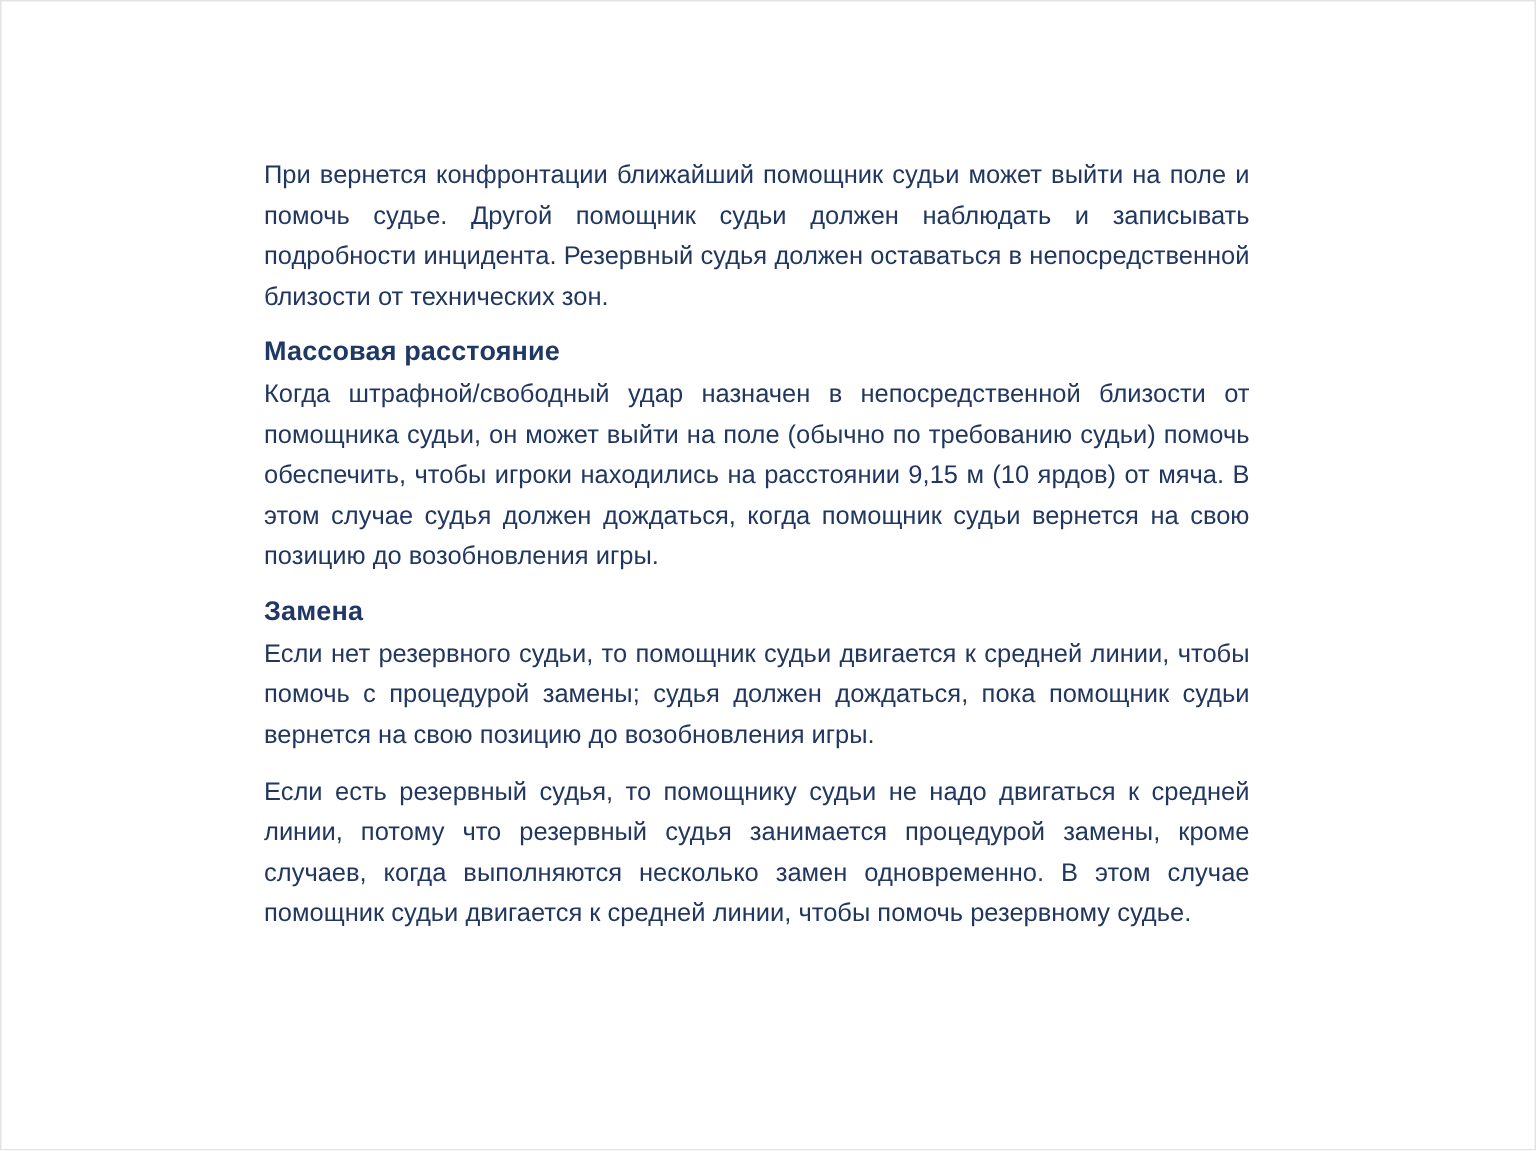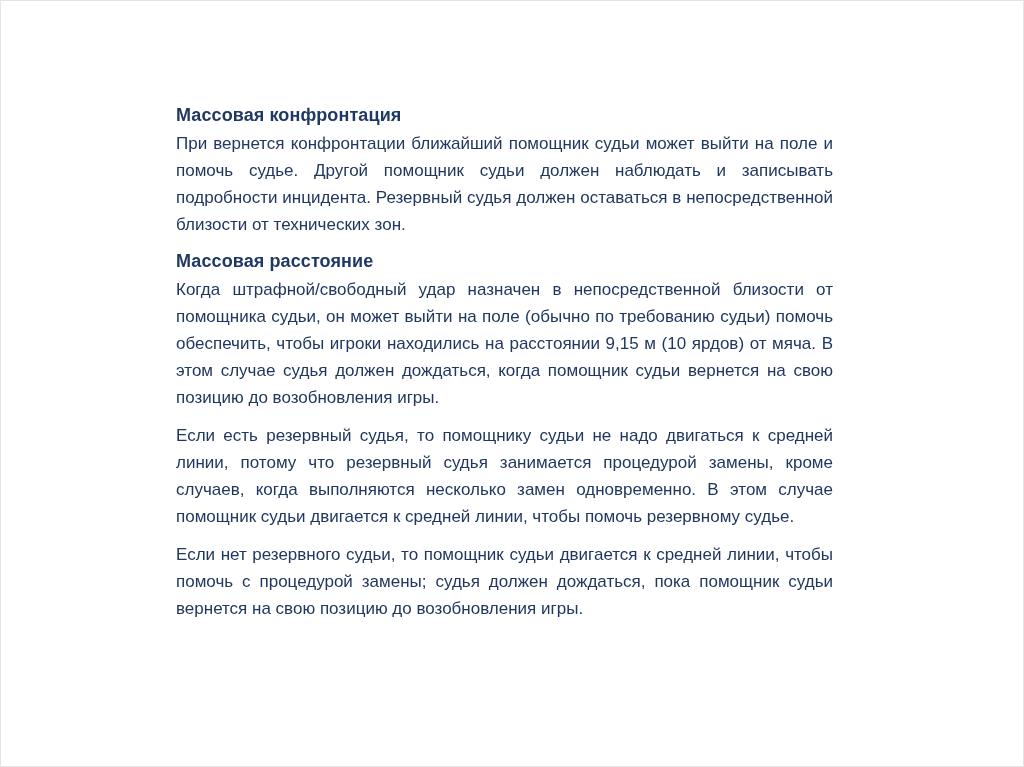--- a/index.html
+++ b/index.html
@@ -42,28 +42,28 @@
     margin: 0 0 11px 0;
   }
 </style>
 </head>
 <body>
 
 <div class="slide">
   <div class="text-content">
 
     <div class="section">
-      <div class="section-heading">Массовая конфронтация</div>
       <p class="body-paragraph">При вернется конфронтации ближайший помощник судьи может выйти на поле и помочь судье. Другой помощник судьи должен наблюдать и записывать подробности инцидента. Резервный судья должен оставаться в непосредственной близости от технических зон.</p>
     </div>
 
     <div class="section">
       <div class="section-heading">Массовая расстояние</div>
       <p class="body-paragraph">Когда штрафной/свободный удар назначен в непосредственной близости от помощника судьи, он может выйти на поле (обычно по требованию судьи) помочь обеспечить, чтобы игроки находились на расстоянии 9,15 м (10 ярдов) от мяча. В этом случае судья должен дождаться, когда помощник судьи вернется на свою позицию до возобновления игры.</p>
     </div>
 
     <div class="section">
+      <div class="section-heading">Замена</div>
+      <p class="body-paragraph">Если нет резервного судьи, то помощник судьи двигается к средней линии, чтобы помочь с процедурой замены; судья должен дождаться, пока помощник судьи вернется на свою позицию до возобновления игры.</p>
       <p class="body-paragraph">Если есть резервный судья, то помощнику судьи не надо двигаться к средней линии, потому что резервный судья занимается процедурой замены, кроме случаев, когда выполняются несколько замен одновременно. В этом случае помощник судьи двигается к средней линии, чтобы помочь резервному судье.</p>
-      <p class="body-paragraph">Если нет резервного судьи, то помощник судьи двигается к средней линии, чтобы помочь с процедурой замены; судья должен дождаться, пока помощник судьи вернется на свою позицию до возобновления игры.</p>
     </div>
 
   </div>
 </div>
 
 </body></html>

